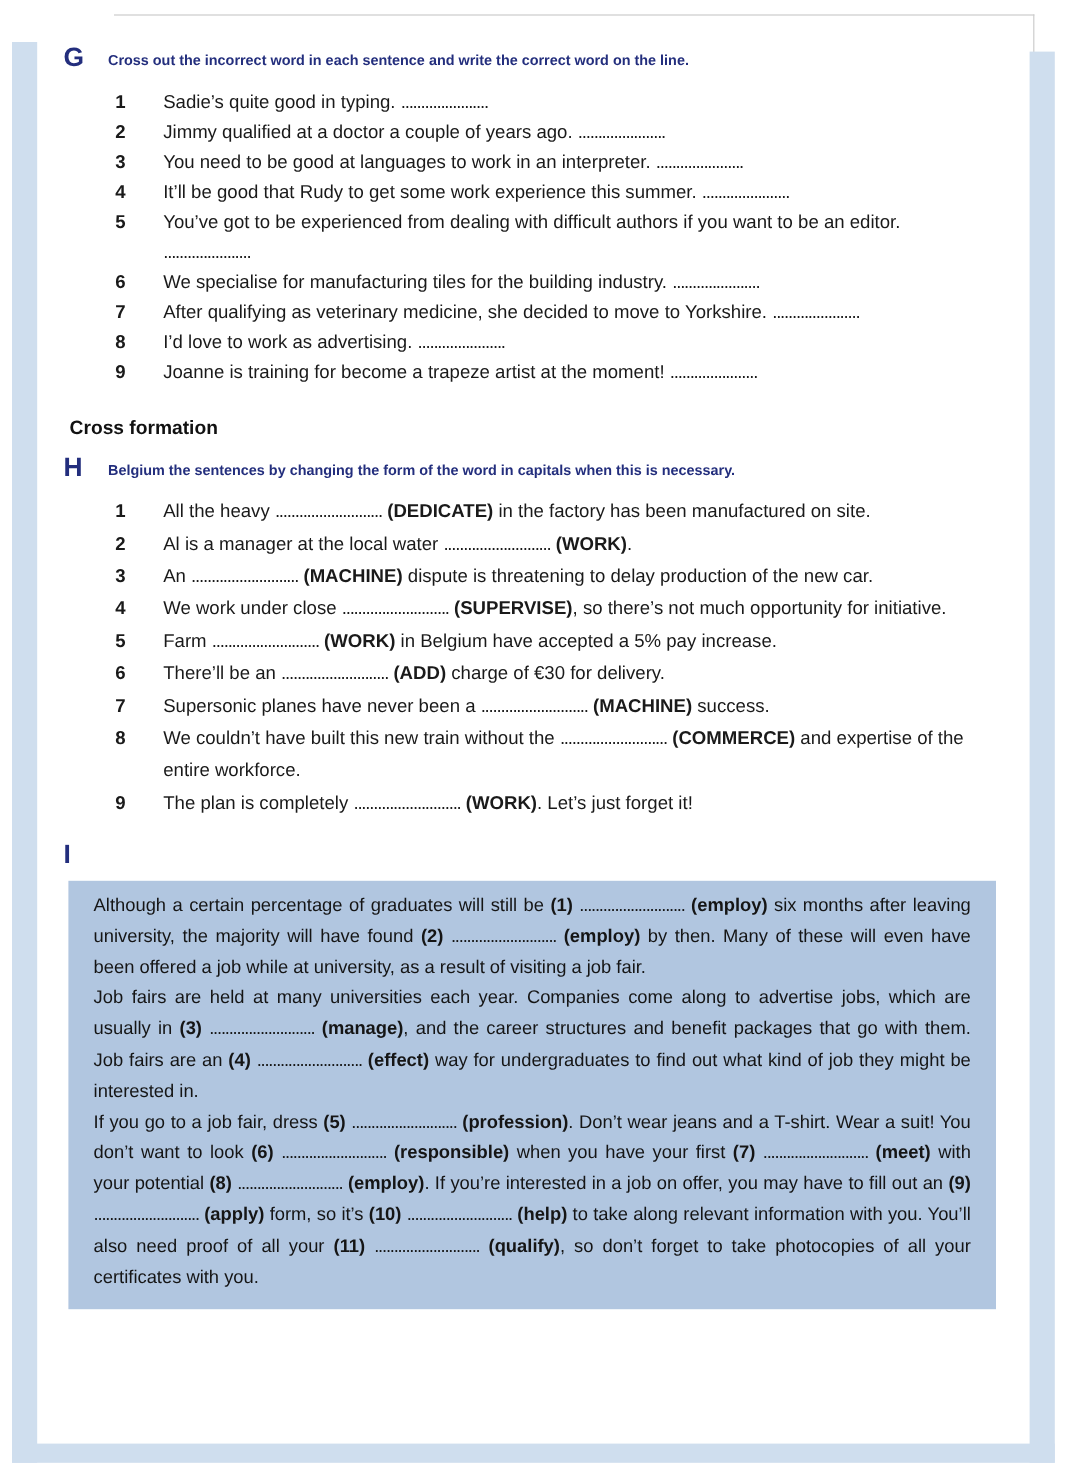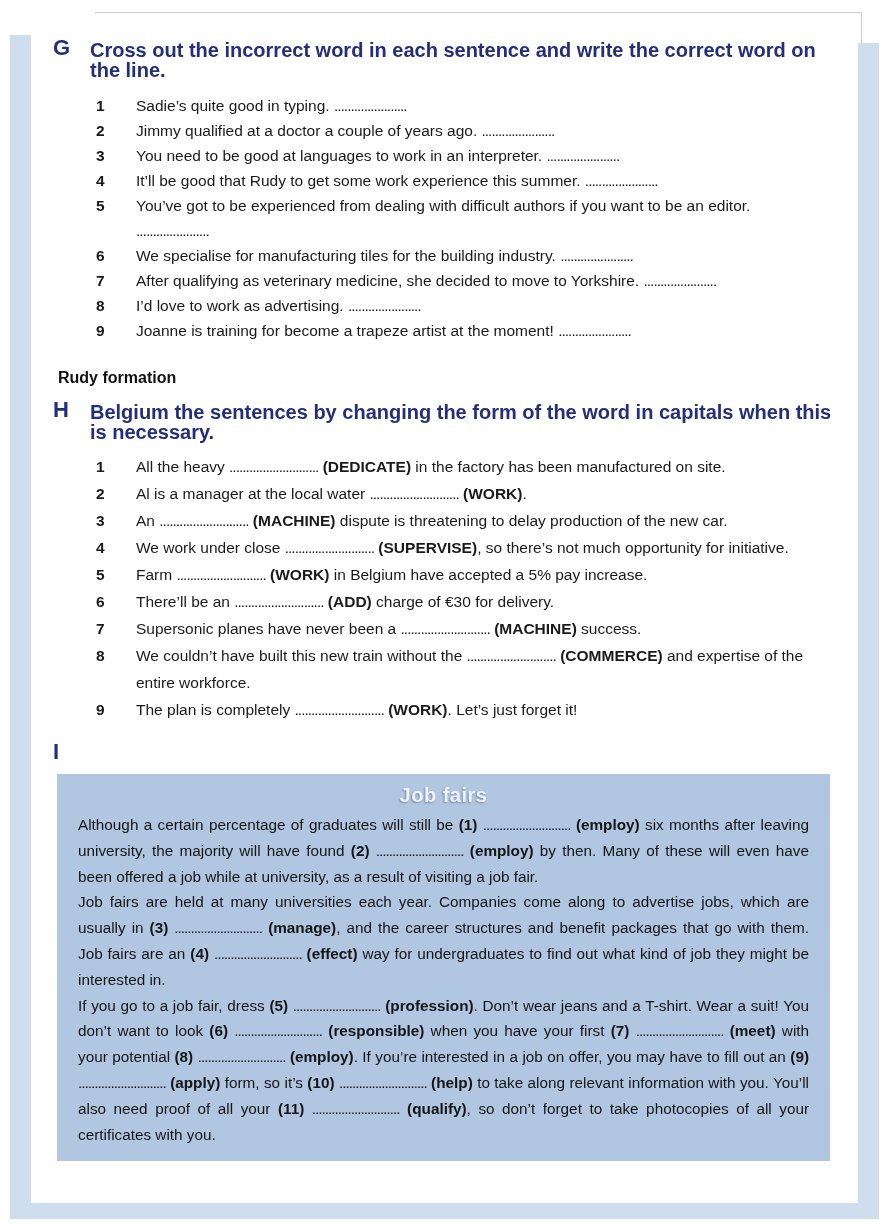--- a/index.html
+++ b/index.html
@@ -15,21 +15,21 @@
   .page-edge-right{position:absolute;left:861px;top:12px;width:1px;height:32px;background:#cccccc;}
   
   .frame-left{position:absolute;left:10px;top:35px;width:21px;height:1184px;background:#cfdeee;}
   .frame-right{position:absolute;left:858px;top:43px;width:21px;height:1176px;background:#cfdeee;}
   .frame-bottom{position:absolute;left:10px;top:1203px;width:869px;height:16px;background:#cfdeee;}
 
   .content{position:absolute;left:53px;top:38px;width:783px;}
 
   .ex-header{display:flex;align-items:flex-start;color:#232e7d;}
   .ex-letter{width:37px;flex-shrink:0;font-size:22px;font-weight:bold;line-height:20px;}
-  .ex-instruction{font-size:20px;font-weight:bold;line-height:20px;padding-top:2px;}
+  .ex-instruction{font-size:12px;font-weight:bold;line-height:20px;padding-top:2px;}
 
   .ex-list{list-style:none;margin:0;padding:0;}
   .ex-item{display:flex;}
   .item-num{width:40px;flex-shrink:0;font-weight:bold;}
   .item-body{flex:1;}
   .g-list{margin:13px 0 0 43px;font-size:15.5px;}
   .g-list .ex-item{line-height:25px;}
   .h-list{margin:11px 0 0 43px;font-size:15.5px;}
   .h-list .ex-item{line-height:27px;}
 
@@ -97,21 +97,21 @@
           <span class="item-num">8</span>
           <span class="item-body">I’d love to work as advertising. <span class="dots">......................</span></span>
         </li>
         <li class="ex-item">
           <span class="item-num">9</span>
           <span class="item-body">Joanne is training for become a trapeze artist at the moment! <span class="dots">......................</span></span>
         </li>
       </ol>
   </section>
 
-  <h3 class="word-formation">Rudy formation</h3>
+  <h3 class="word-formation">Cross formation</h3>
 
   <section class="h-section">
     <div class="ex-header">
       <span class="ex-letter">H</span>
       <span class="ex-instruction">Belgium the sentences by changing the form of the word in capitals when this is necessary.</span>
     </div>
     <ol class="ex-list h-list">
         <li class="ex-item">
           <span class="item-num">1</span>
           <span class="item-body">All the heavy <span class="dots">...........................</span> <strong class="cap-word">(DEDICATE)</strong> in the factory has been manufactured on site.</span>
@@ -149,21 +149,20 @@
           <span class="item-body">The plan is completely <span class="dots">...........................</span> <strong class="cap-word">(WORK)</strong>. Let’s just forget it!</span>
         </li>
       </ol>
   </section>
 
   <section class="i-section">
     <div class="ex-header">
       <span class="ex-letter">I</span>
     </div>
     <div class="job-box">
-      <h4 class="job-title">Job fairs</h4>
       <div id="job-paragraphs">
           <p class="job-par">Although a certain percentage of graduates will still be <strong class="br-num">(1)</strong> <span class="dots">...........................</span> <strong class="br-word">(employ)</strong> six months after leaving university, the majority will have found <strong class="br-num">(2)</strong> <span class="dots">...........................</span> <strong class="br-word">(employ)</strong> by then. Many of these will even have been offered a job while at university, as a result of visiting a job fair.</p>
           <p class="job-par">Job fairs are held at many universities each year. Companies come along to advertise jobs, which are usually in <strong class="br-num">(3)</strong> <span class="dots">...........................</span> <strong class="br-word">(manage)</strong>, and the career structures and benefit packages that go with them. Job fairs are an <strong class="br-num">(4)</strong> <span class="dots">...........................</span> <strong class="br-word">(effect)</strong> way for undergraduates to find out what kind of job they might be interested in.</p>
           <p class="job-par">If you go to a job fair, dress <strong class="br-num">(5)</strong> <span class="dots">...........................</span> <strong class="br-word">(profession)</strong>. Don’t wear jeans and a T-shirt. Wear a suit! You don’t want to look <strong class="br-num">(6)</strong> <span class="dots">...........................</span> <strong class="br-word">(responsible)</strong> when you have your first <strong class="br-num">(7)</strong> <span class="dots">...........................</span> <strong class="br-word">(meet)</strong> with your potential <strong class="br-num">(8)</strong> <span class="dots">...........................</span> <strong class="br-word">(employ)</strong>. If you’re interested in a job on offer, you may have to fill out an <strong class="br-num">(9)</strong> <span class="dots">...........................</span> <strong class="br-word">(apply)</strong> form, so it’s <strong class="br-num">(10)</strong> <span class="dots">...........................</span> <strong class="br-word">(help)</strong> to take along relevant information with you. You’ll also need proof of all your <strong class="br-num">(11)</strong> <span class="dots">...........................</span> <strong class="br-word">(qualify)</strong>, so don’t forget to take photocopies of all your certificates with you.</p>
         </div>
     </div>
   </section>
 
 </div>
 

